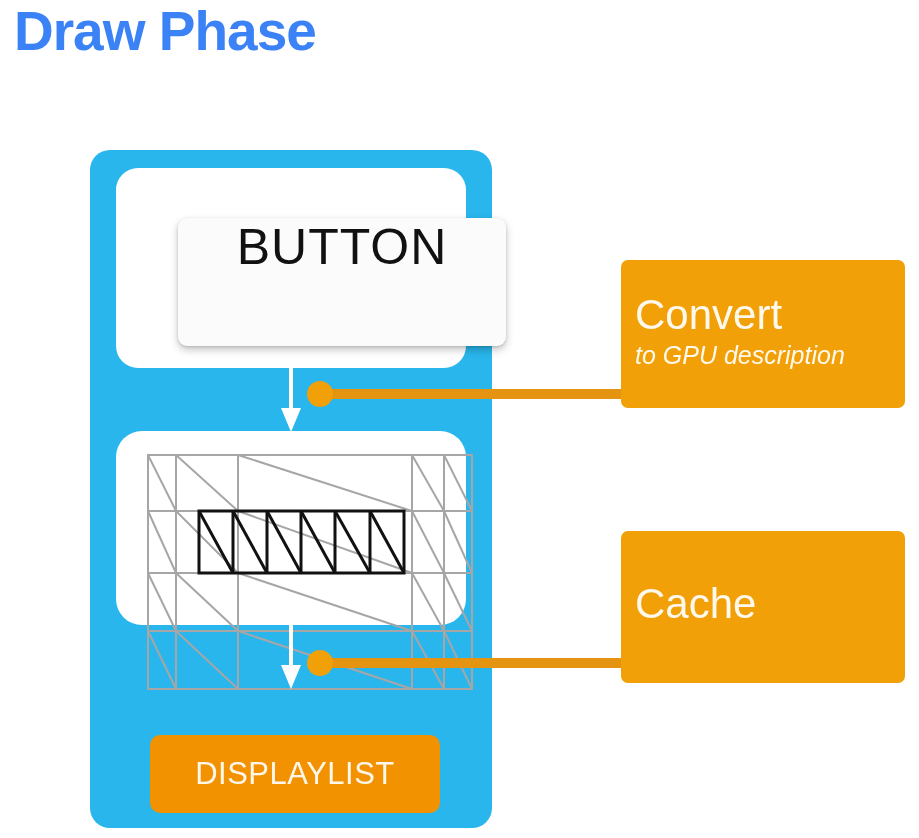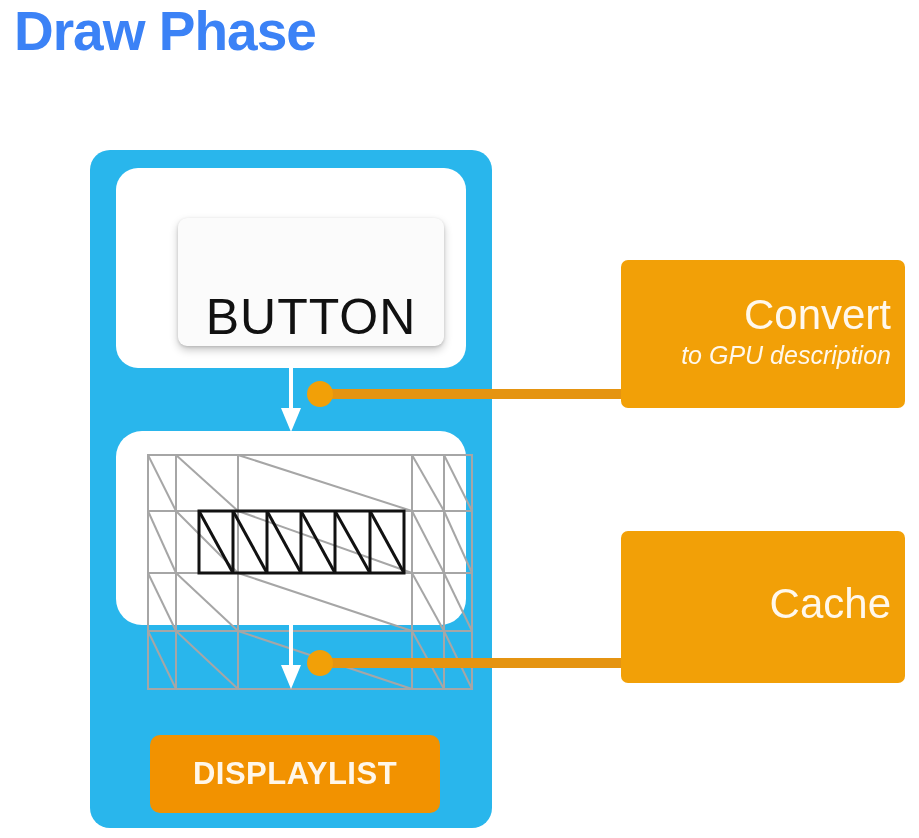--- a/index.html
+++ b/index.html
@@ -58,27 +58,27 @@
     width: 350px;
     height: 194px;
     border-radius: 26px;
   }
 
   
   #button-chip {
     position: absolute;
     left: 62px;
     top: 50px;
-    width: 266px;
+    width: 328px;
     height: 128px;
     background: #fbfbfb;
     border-radius: 9px;
     box-shadow: 0 4px 9px rgba(0,0,0,0.22), 0 1px 3px rgba(0,0,0,0.14);
     display: flex;
-    align-items: flex-end;
+    align-items: flex-start;
     justify-content: center;
   }
   #button-chip-label {
     font-size: 50px;
     color: #111111;
     letter-spacing: 1px;
     font-weight: 400;
   }
 
   
@@ -108,31 +108,30 @@
     background: #F29200;
     border-radius: 10px;
     display: flex;
     align-items: center;
     justify-content: center;
   }
   #displaylist-label {
     font-size: 31px;
     color: #FFF7EA;
     letter-spacing: 0.5px;
-    font-weight: bold;
   }
 
   
   .callout {
     position: absolute;
     background: #F2A007;
     border-radius: 7px;
     display: flex;
     flex-direction: column;
-    align-items: flex-end;
+    align-items: flex-start;
     justify-content: center;
     box-sizing: border-box;
     padding: 6px 14px 12px 14px;
   }
   #callout-convert {
     left: 621px;
     top: 260px;
     width: 284px;
     height: 148px;
   }

